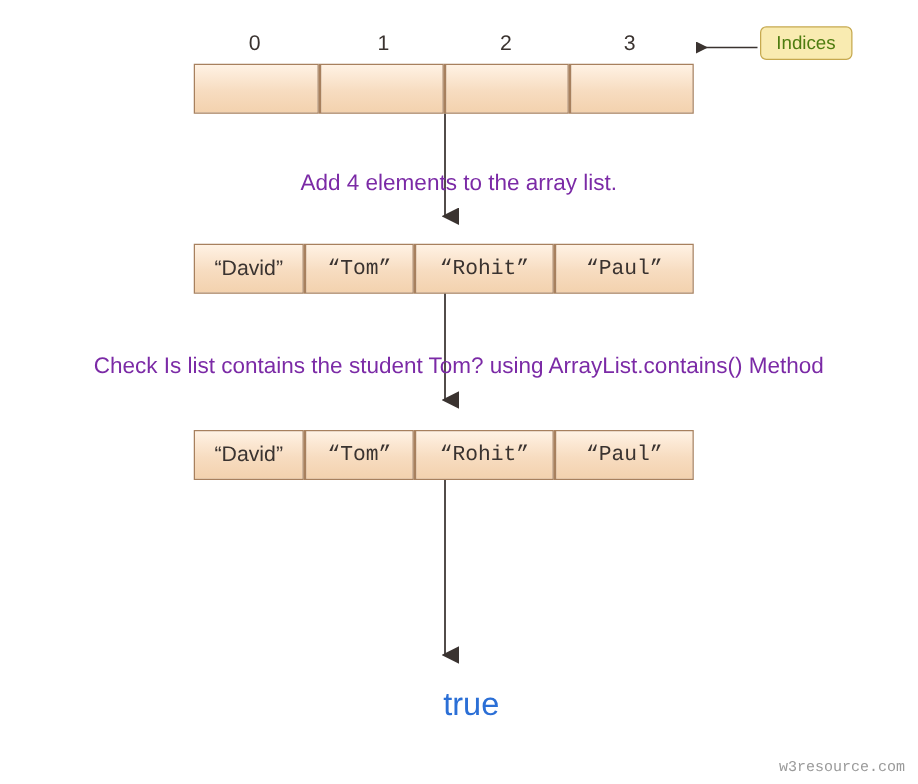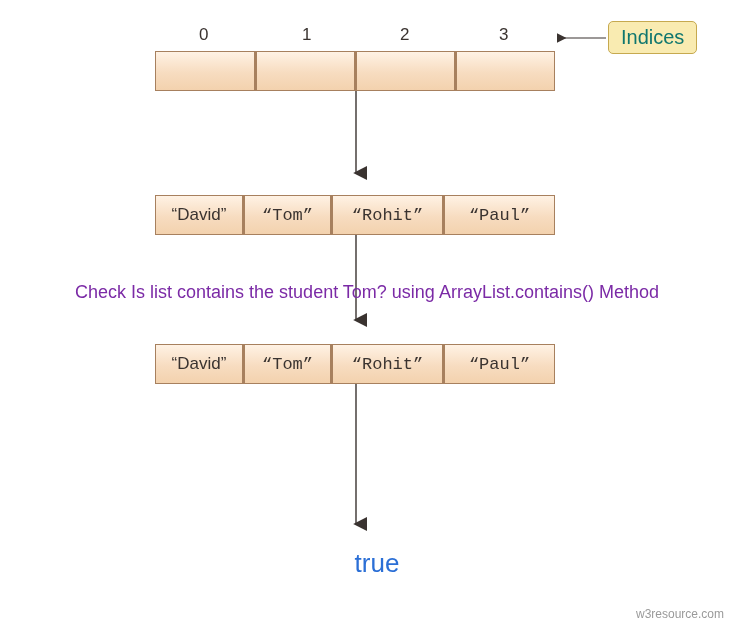--- a/index.html
+++ b/index.html
@@ -15,22 +15,22 @@
   
   .idx { position: absolute; color: #3a3330; font-size: 17px; }
 
   
   .indices-box {
     position: absolute;
     background: #f9ebb1;
     border: 1px solid #c6a94f;
     border-radius: 5px;
     padding: 4px 12px;
-    color: #0f766e;
-    font-size: 20px;
+    color: #4d7c0f;
+    font-size: 15px;
   }
 
   
   .row { position: absolute; display: flex; }
   .cell {
     border: 1px solid #a7805e;
     background: linear-gradient(#fff2e4, #f7dcc0 55%, #f3d2ae);
     height: 40px;
     display: flex;
     align-items: center;
@@ -58,20 +58,21 @@
     font-size: 26px;
     left: 0; width: 100%; text-align: center; padding-left: 20px;
   }
 
   .watermark {
     position: absolute;
     right: 10px;
     bottom: 6px;
     color: #9a9a9a;
     font-size: 12px;
+    font-family: Liberation Mono, monospace;
   }
 
   svg.arrow { position: absolute; overflow: visible; }
 </style>
 </head>
 <body>
 <div class="canvas">
 
   <div class="idx" style="left:199px; top:25px;">0</div>
   <div class="idx" style="left:302px; top:25px;">1</div>
@@ -98,20 +99,21 @@
 
   <svg class="arrow" style="left:350px; top:91px;" width="12" height="92">
     <defs>
       <marker id="ahD1" markerWidth="10" markerHeight="10" refX="5" refY="8" orient="auto">
         <path d="M0,0 L10,0 L5,10 Z" fill="#3a3330"></path>
       </marker>
     </defs>
     <line x1="6" y1="0" x2="6" y2="82" stroke="#3a3330" stroke-width="1.4" marker-end="url(#ahD1)"></line>
   </svg>
 
+  <div class="caption" style="top:136px;">Add 4 elements to the array list.</div>
 
   <div class="row" style="left:155px; top:195px;">
     <div class="cell" style="width:88px;">“David”</div>
     <div class="cell" style="width:88px;">“Tom”</div>
     <div class="cell" style="width:112px;">“Rohit”</div>
     <div class="cell" style="width:112px;">“Paul”</div>
   </div>
 
   <svg class="arrow" style="left:350px; top:235px;" width="12" height="95">
     <defs>

